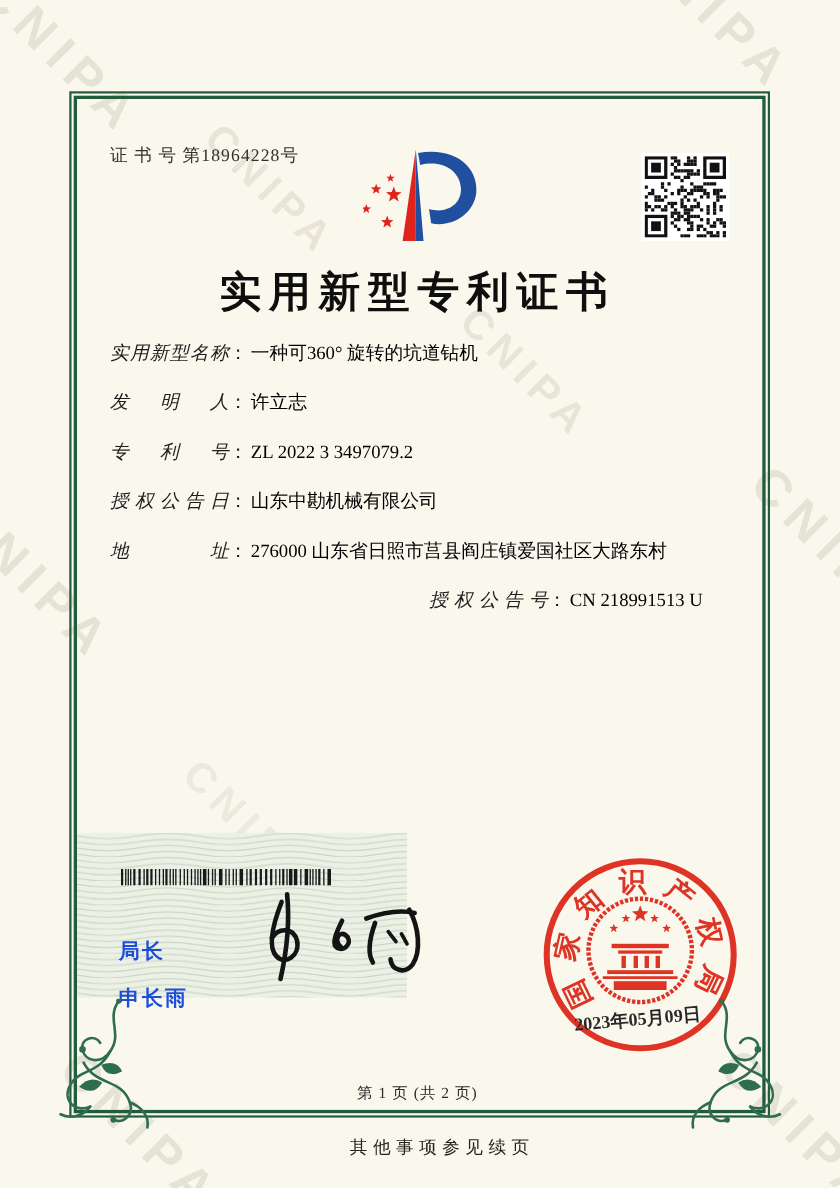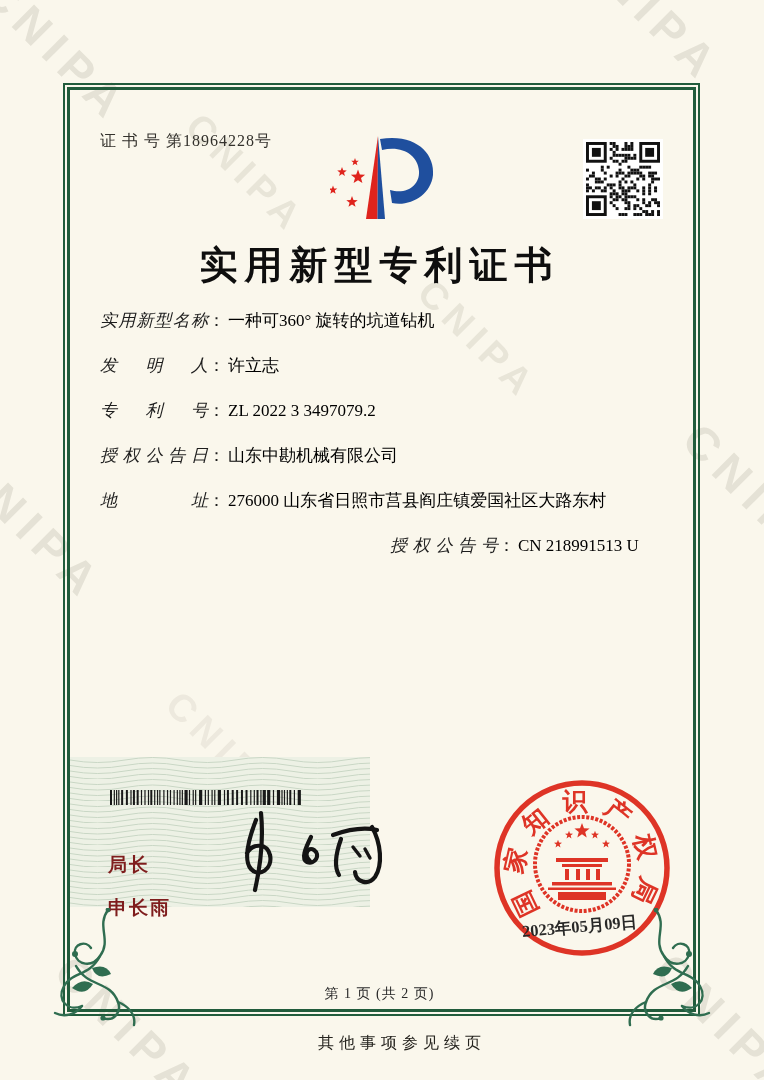--- a/index.html
+++ b/index.html
@@ -28,21 +28,21 @@
   .f-label{display:inline-block;width:108px;text-align:justify;text-align-last:justify;color:#1d1d1d;font-style:italic;}
   .f-colon{display:inline-block;width:20px;color:#1d1d1d;}
   .f-value{color:#000000;text-align:center;}
   .f-group2{position:absolute;left:290px;top:0;}
   
   .legal{position:absolute;left:100px;top:616px;width:567px;font-size:15.5px;line-height:27px;
          text-align:justify;color:#26241f;}
   .legal p{margin:0 0 7px 0;text-indent:2em;}
   
   .barcode{position:absolute;left:110px;top:790px;width:196px;height:15px;}
-  .signer{position:absolute;left:108px;top:852px;font:600 19px "Liberation Sans","DejaVu Sans",sans-serif;color:#7f1d1d;}
+  .signer{position:absolute;left:108px;top:852px;font:600 19px "Liberation Sans","DejaVu Sans",sans-serif;color:#1d4ed8;}
   .signer div{margin-bottom:17px;letter-spacing:2px;}
   .signature{position:absolute;left:212px;top:806px;width:205px;height:98px;}
   .seal{position:absolute;left:490px;top:776px;width:184px;height:184px;opacity:.95;}
   .flourish{position:absolute;width:100px;height:125px;z-index:3;}
   .fl-left{left:46px;top:908px;}
   .fl-right{left:618px;top:908px;transform:scaleX(-1);}
   .page-no{position:absolute;left:63px;top:985px;width:633px;text-align:center;font-size:14px;color:#2a2a2a;letter-spacing:1px;}
   .cont-note{position:absolute;left:0;top:1033px;width:764px;text-align:center;font-size:16px;
              letter-spacing:5px;color:#26241f;padding-left:20px;}
 </style>

